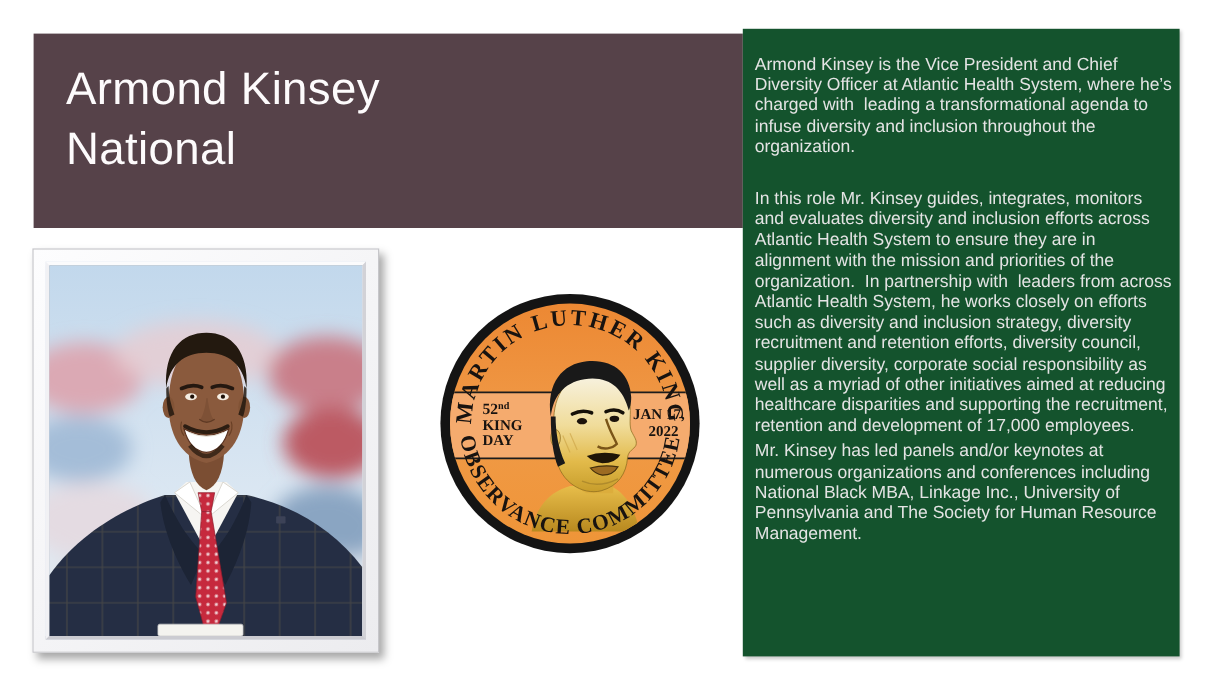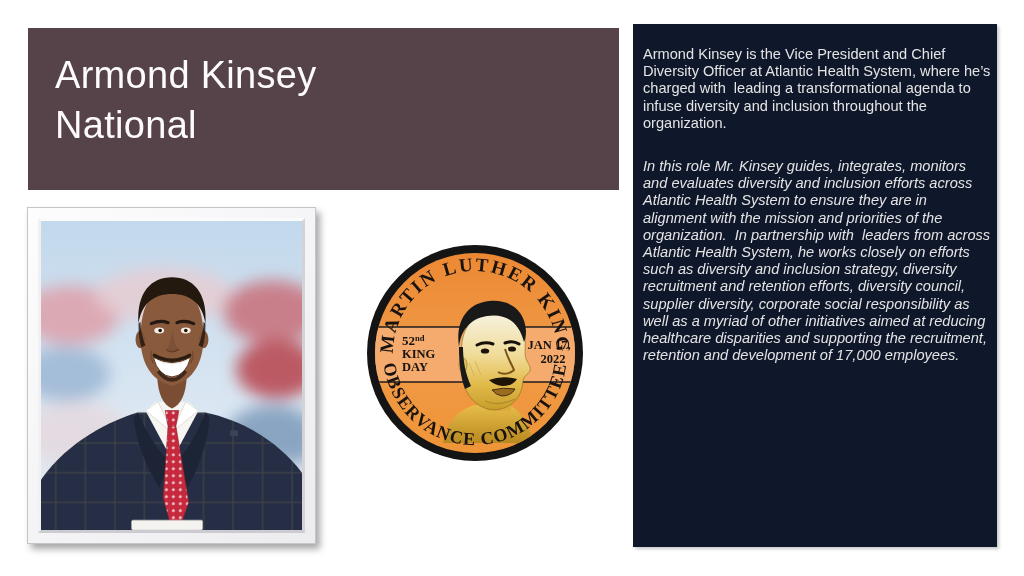--- a/index.html
+++ b/index.html
@@ -31,30 +31,30 @@
     background:#dfe7ef;
   }
   .photo-bevel svg{display:block;width:100%;height:100%;}
 
   
   .badge{position:absolute;left:365px;top:243px;width:220px;height:220px;}
   .badge svg{display:block;width:100%;height:100%;}
 
   
   .bio-box{
-    position:absolute;left:633px;top:24px;width:364px;height:523px;box-sizing:border-box;
-    background:#0f172a;color:#e4e4e4;
+    position:absolute;left:619px;top:24px;width:364px;height:523px;box-sizing:border-box;
+    background:#14532d;color:#e4e4e4;
     padding:22px 4px 0 10px;
     box-shadow:2px 2px 3px rgba(0,0,0,.22);
   }
   .bio-box p{
     margin:0 0 26px 0;font-size:14.6px;line-height:17.2px;
     white-space:pre-wrap;
   }
-  .bio-box p:nth-child(2){margin-bottom:4px;font-style:italic;}
+  .bio-box p:nth-child(2){margin-bottom:4px;}
 </style>
 </head>
 <body>
 
 <div class="slide">
 
   <div class="title-box">
     <div class="title-line">Armond Kinsey</div>
     <div class="title-line">National</div>
   </div>
@@ -207,15 +207,16 @@
       </text>
       <text font-family="Liberation Serif, serif" font-weight="bold" font-size="18" letter-spacing="1.2" fill="#181310" text-anchor="middle">
         <textPath xlink:href="#arcBottom" href="#arcBottom" startOffset="50%">OBSERVANCE COMMITTEE</textPath>
       </text>
     </svg>
   </div>
 
   <div class="bio-box">
     <p>Armond Kinsey is the Vice President and Chief Diversity Officer at Atlantic Health System, where he’s charged with  leading a transformational agenda to infuse diversity and inclusion throughout the organization.</p>
     <p>In this role Mr. Kinsey guides, integrates, monitors and evaluates diversity and inclusion efforts across Atlantic Health System to ensure they are in alignment with the mission and priorities of the organization.  In partnership with  leaders from across Atlantic Health System, he works closely on efforts such as diversity and inclusion strategy, diversity recruitment and retention efforts, diversity council, supplier diversity, corporate social responsibility as well as a myriad of other initiatives aimed at reducing healthcare disparities and supporting the recruitment, retention and development of 17,000 employees.</p>
+    <p>Mr. Kinsey has led panels and/or keynotes at numerous organizations and conferences including National Black MBA, Linkage Inc., University of Pennsylvania and The Society for Human Resource Management.</p>
   </div>
 
 </div>
 
 </body></html>

